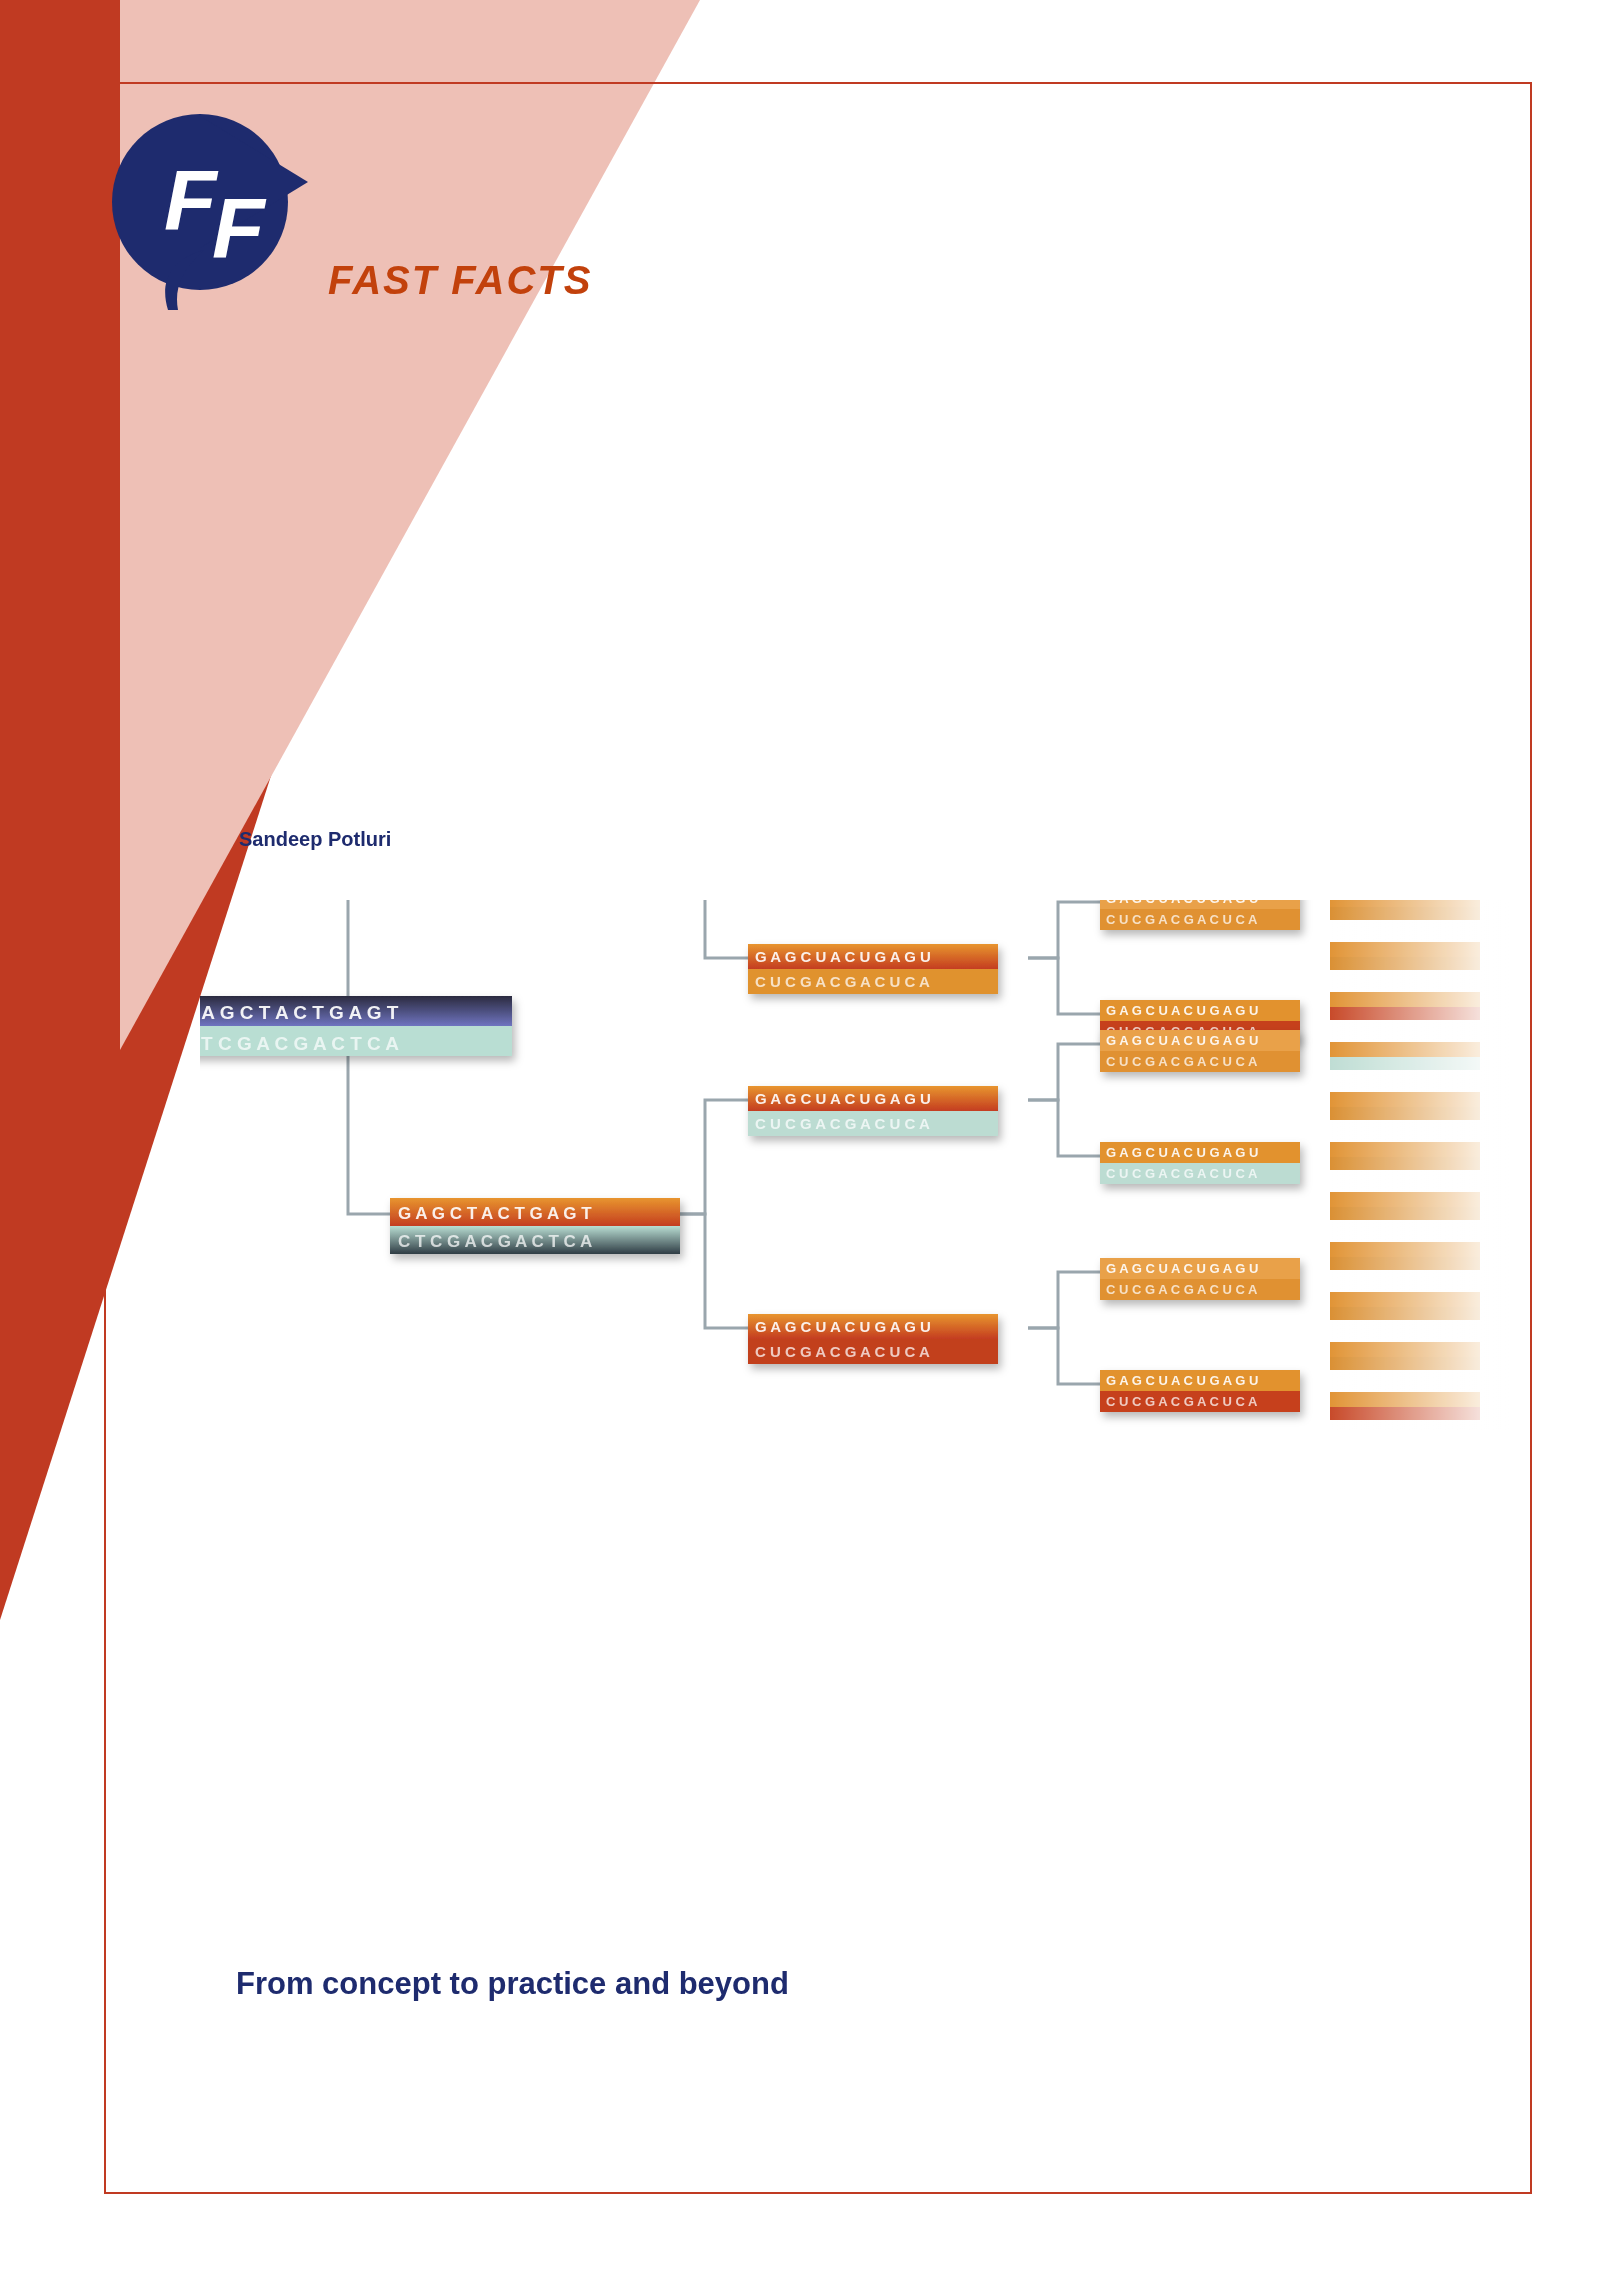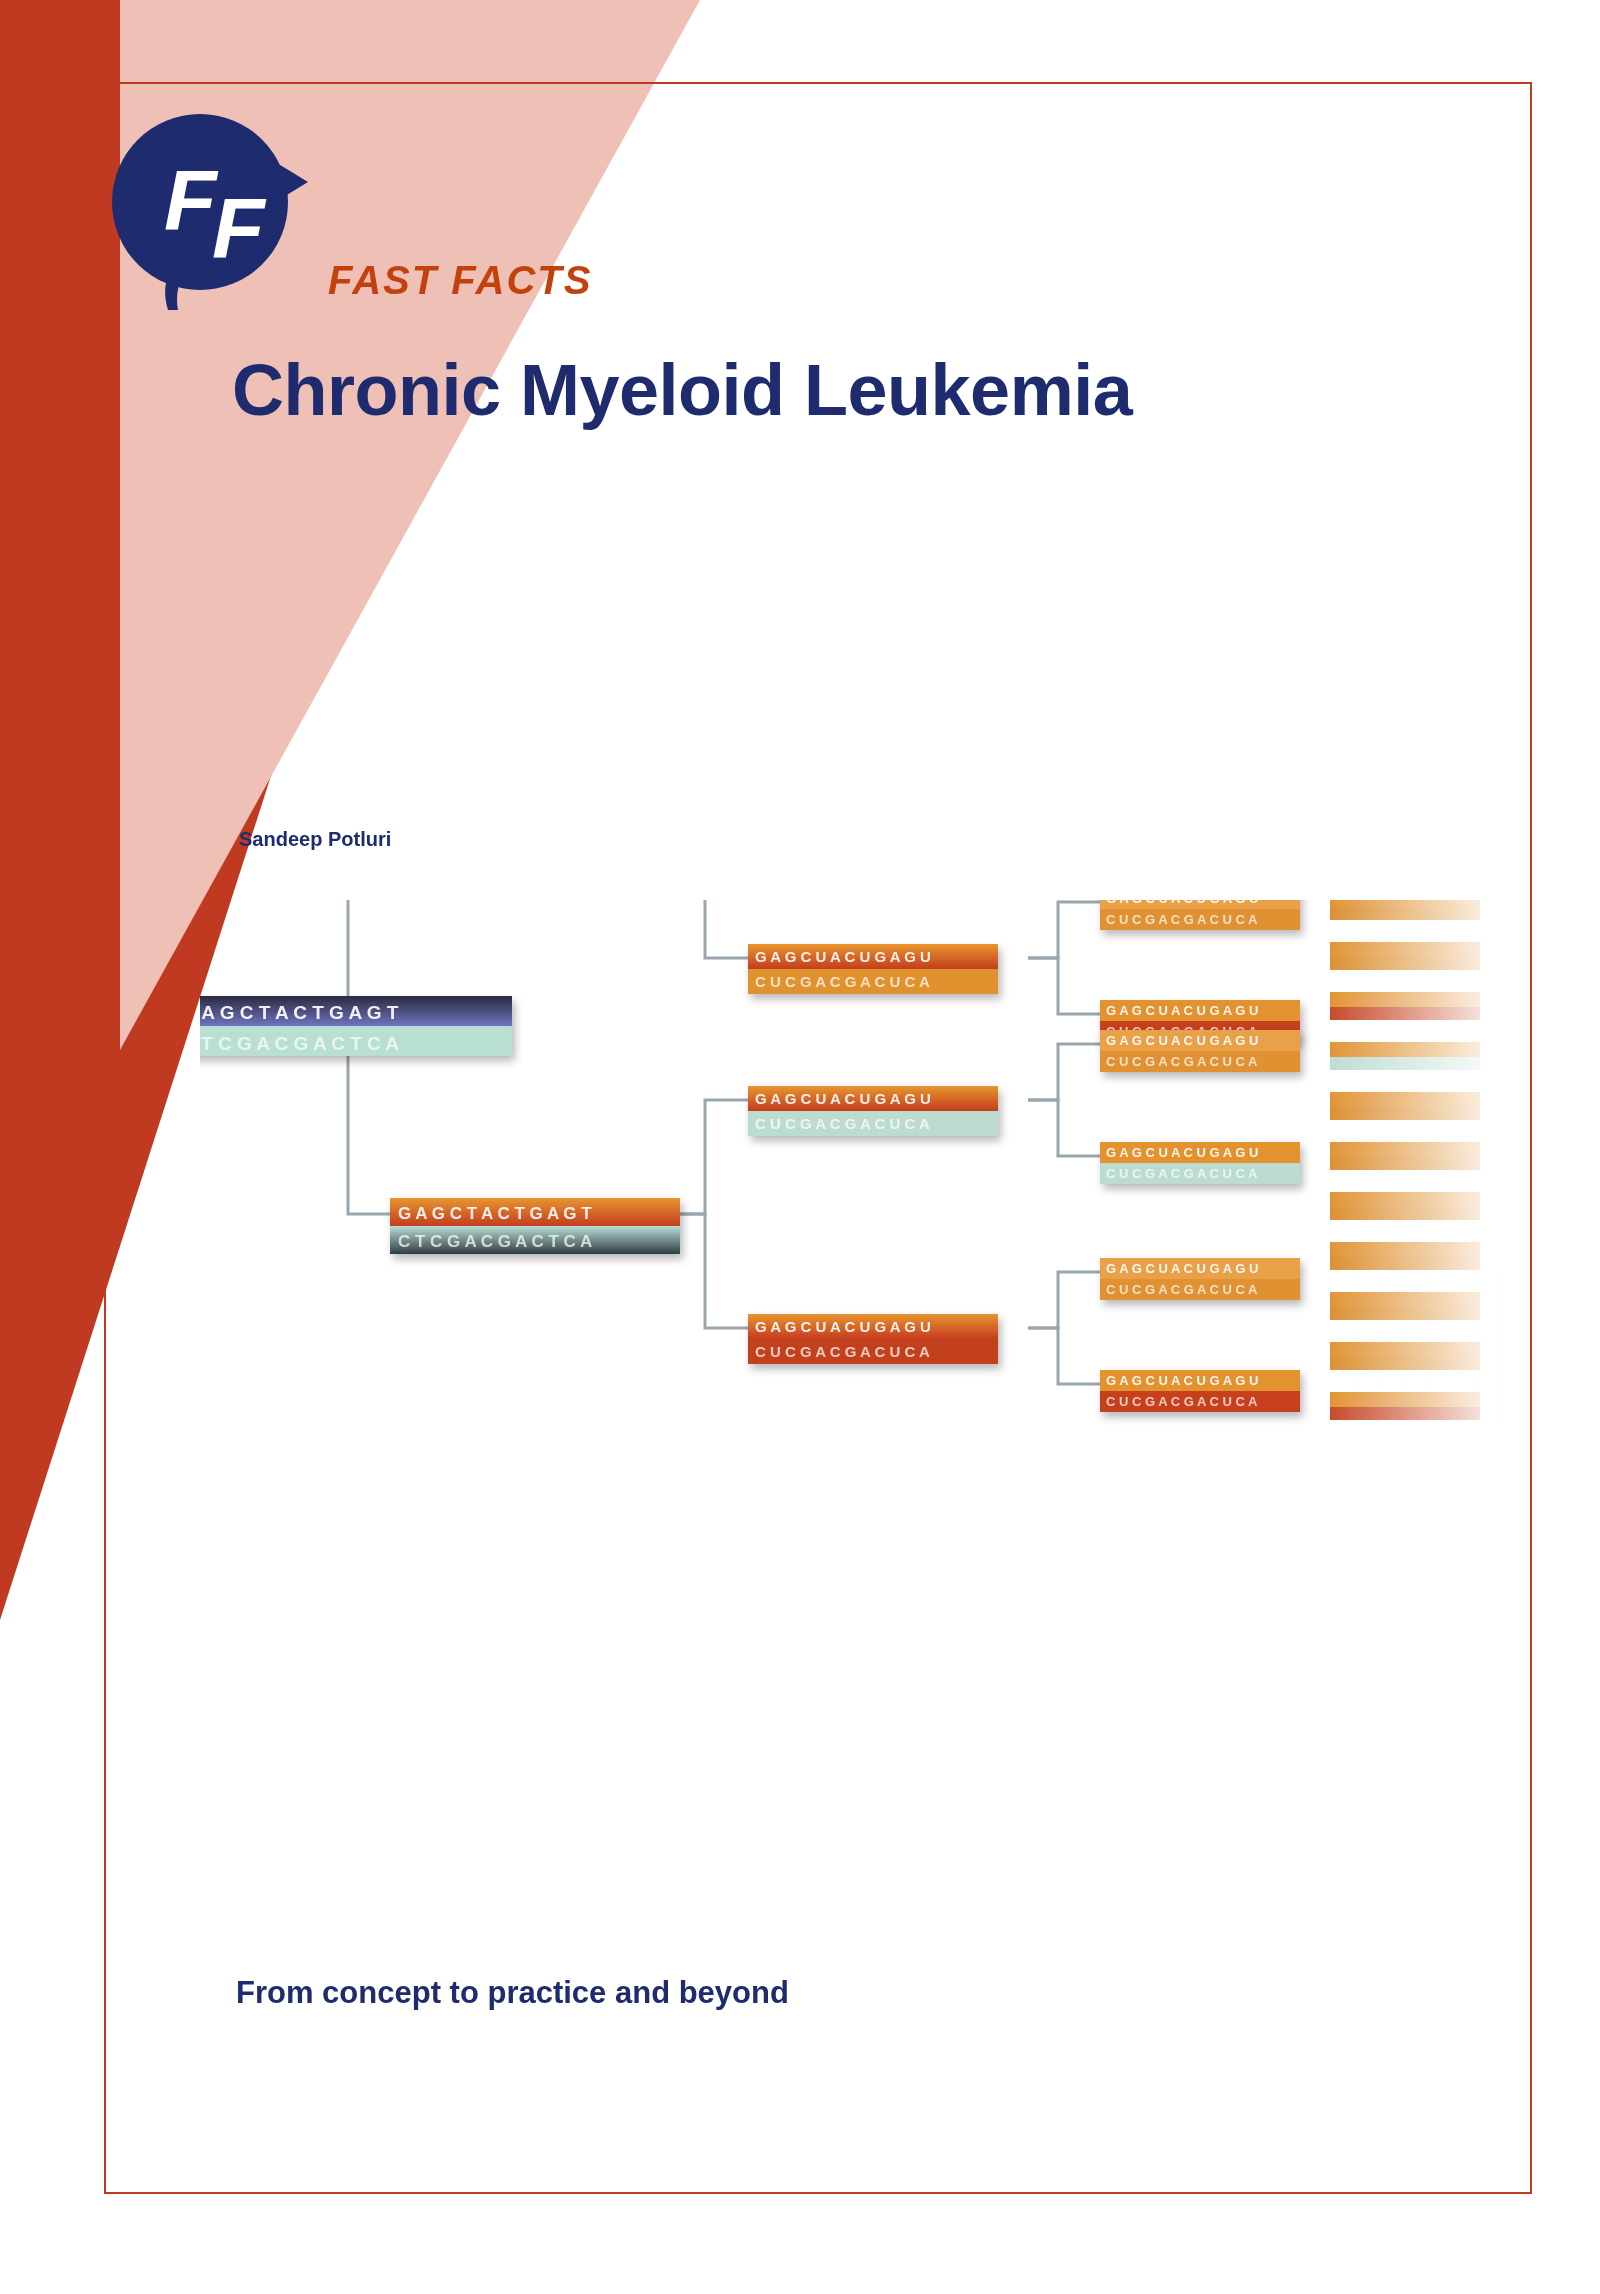--- a/index.html
+++ b/index.html
@@ -78,21 +78,20 @@
     font-size: 20px;
     font-weight: bold;
     color: #1e2b6e;
   }
   .strapline {
     position: absolute;
     left: 236px; top: 1966px;
     font-size: 31px;
     font-weight: bold;
     color: #1e2b6e;
-    margin-top: 9px;
   }
   
   .artwork {
     position: absolute;
     left: 200px; top: 900px;
     width: 1400px; height: 1020px;
   }
   .artwork svg { display: block; }
 </style>
 </head>
@@ -109,21 +108,20 @@
       <circle cx="92" cy="92" r="88" fill="#1e2b6e"></circle>
       <path d="M92 6 L200 72 L92 138 Z" fill="#1e2b6e"></path>
       <path d="M60 200 C 52 174, 60 150, 96 140 C 74 160, 66 178, 70 200 Z" fill="#1e2b6e"></path>
       <text x="56" y="120" font-family="Liberation Sans, sans-serif" font-size="86" font-style="italic" font-weight="bold" fill="#ffffff">F</text>
       <text x="104" y="148" font-family="Liberation Sans, sans-serif" font-size="86" font-style="italic" font-weight="bold" fill="#ffffff">F</text>
     </svg>
     <div class="brand-text">FAST FACTS</div>
   </div>
 
   <div class="title">
-    <div>Chronic Myeloid Leukemia</div>
   </div>
 
   <div class="author">Sandeep Potluri</div>
 
   <div class="strapline">From concept to practice and beyond</div>
 
   <div class="artwork">
     <svg width="1400" height="1020" viewBox="0 0 1400 1020">
       <defs>
         <linearGradient id="gTopBlue" x1="0" y1="0" x2="0" y2="1">

